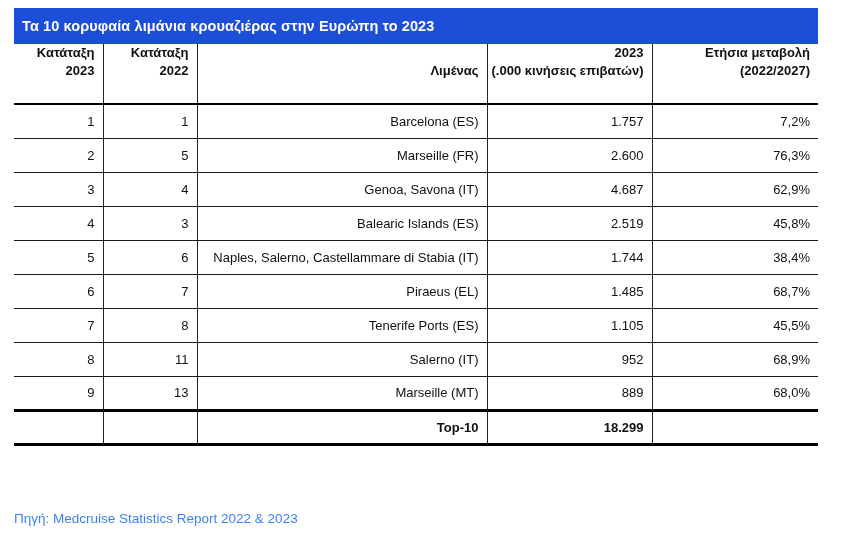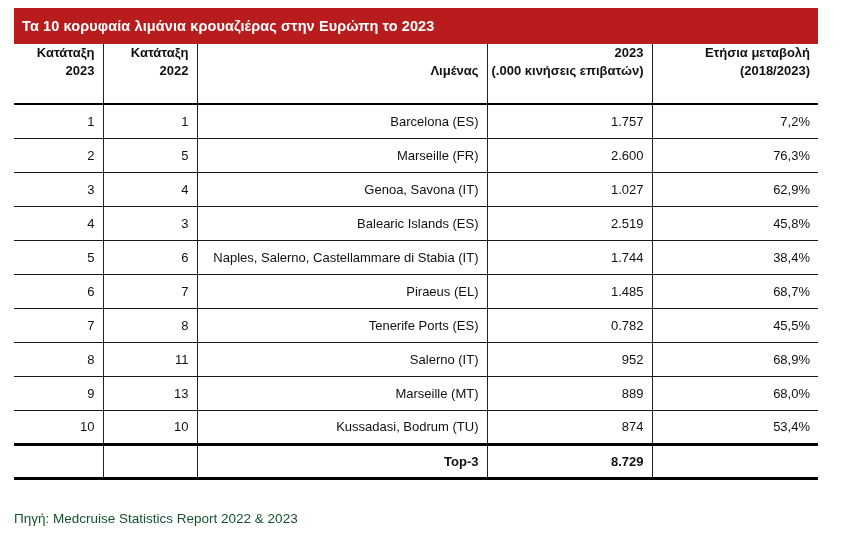--- a/index.html
+++ b/index.html
@@ -11,21 +11,21 @@
     overflow: hidden;
   }
   .page { position: relative; width: 854px; height: 540px; }
   .report-table {
     position: absolute;
     left: 14px; top: 8px;
     width: 804px;
   }
   .title-bar {
     width: 804px; height: 36px;
-    background: #b91c1c;
+    background: #1d4ed8;
     color: #ffffff;
     display: flex;
     align-items: center;
     padding-left: 8px;
     font-size: 14.5px;
     font-weight: 700;
     letter-spacing: 0.1px;
   }
   table {
     width: 804px;
@@ -63,21 +63,21 @@
   }
   tbody tr.row-total td {
     font-weight: 700;
     border-top: 3px solid #000000;
     border-bottom: 3px solid #000000;
   }
   .source {
     position: absolute;
     left: 14px; top: 511px;
     font-size: 13.5px;
-    color: #14532d;
+    color: #3b82f6;
   }
 </style>
 </head>
 <body>
 
 <div class="page">
   <div class="report-table">
     <div class="title-bar">
       <span>Τα 10 κορυφαία λιμάνια κρουαζιέρας στην Ευρώπη το 2023</span>
     </div>
@@ -92,21 +92,21 @@
       <thead>
         <tr>
           <th>Κατάταξη
 2023</th>
           <th>Κατάταξη
 2022</th>
           <th>Λιμένας</th>
           <th>2023
 (.000 κινήσεις επιβατών)</th>
           <th>Ετήσια μεταβολή
-(2018/2023)</th>
+(2022/2027)</th>
         </tr>
       </thead>
       <tbody>
           <tr>
             <td>1</td>
             <td>1</td>
             <td>Barcelona (ES)</td>
             <td>1.757</td>
             <td>7,2%</td>
           </tr>
@@ -114,21 +114,21 @@
             <td>2</td>
             <td>5</td>
             <td>Marseille (FR)</td>
             <td>2.600</td>
             <td>76,3%</td>
           </tr>
           <tr>
             <td>3</td>
             <td>4</td>
             <td>Genoa, Savona (IT)</td>
-            <td>1.027</td>
+            <td>4.687</td>
             <td>62,9%</td>
           </tr>
           <tr>
             <td>4</td>
             <td>3</td>
             <td>Balearic Islands (ES)</td>
             <td>2.519</td>
             <td>45,8%</td>
           </tr>
           <tr>
@@ -142,48 +142,41 @@
             <td>6</td>
             <td>7</td>
             <td>Piraeus (EL)</td>
             <td>1.485</td>
             <td>68,7%</td>
           </tr>
           <tr>
             <td>7</td>
             <td>8</td>
             <td>Tenerife Ports (ES)</td>
-            <td>0.782</td>
+            <td>1.105</td>
             <td>45,5%</td>
           </tr>
           <tr>
             <td>8</td>
             <td>11</td>
             <td>Salerno (IT)</td>
             <td>952</td>
             <td>68,9%</td>
           </tr>
           <tr>
             <td>9</td>
             <td>13</td>
             <td>Marseille (MT)</td>
             <td>889</td>
             <td>68,0%</td>
           </tr>
-          <tr>
-            <td>10</td>
-            <td>10</td>
-            <td>Kussadasi, Bodrum (TU)</td>
-            <td>874</td>
-            <td>53,4%</td>
-          </tr>
           <tr class="row-total">
             <td></td>
             <td></td>
-            <td>Top-3</td>
-            <td>8.729</td>
+            <td>Top-10</td>
+            <td>18.299</td>
             <td></td>
           </tr>
         </tbody>
     </table>
   </div>
   <div class="source">Πηγή: Medcruise Statistics Report 2022 &amp; 2023</div>
 </div>
 
 </body></html>

